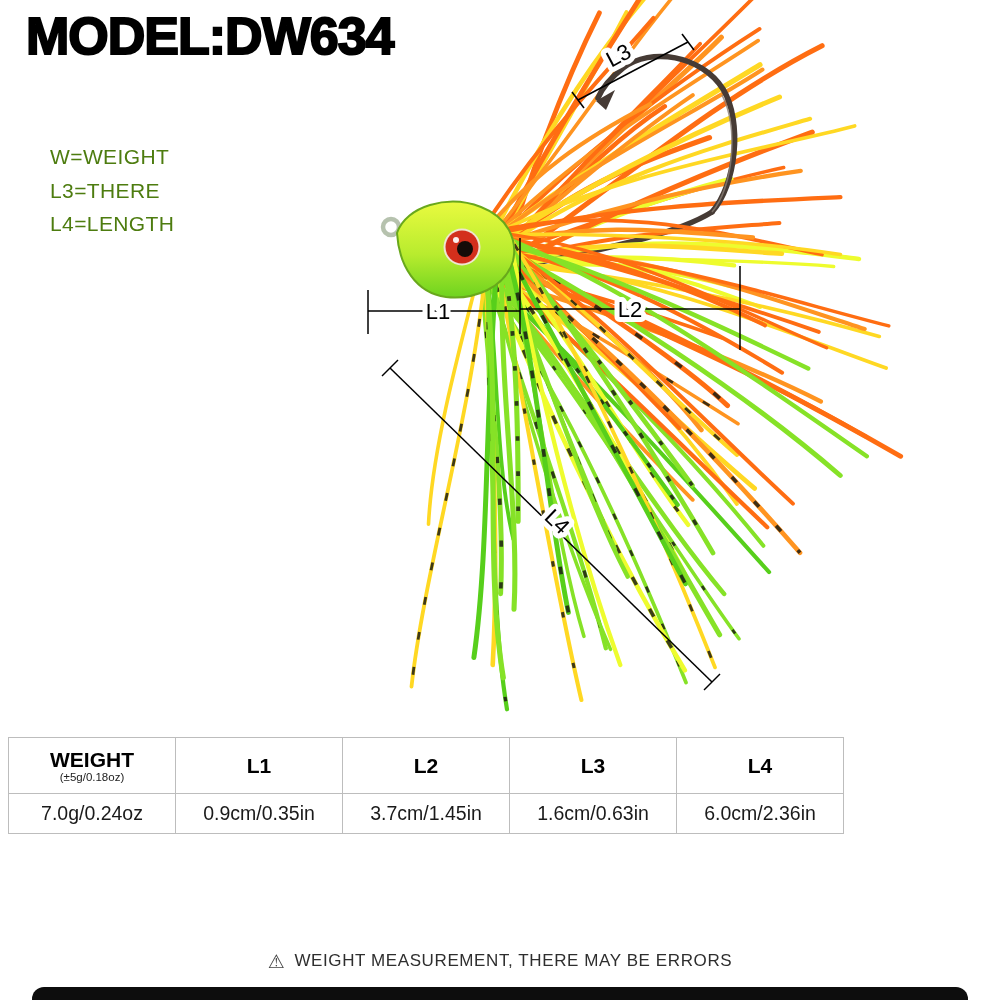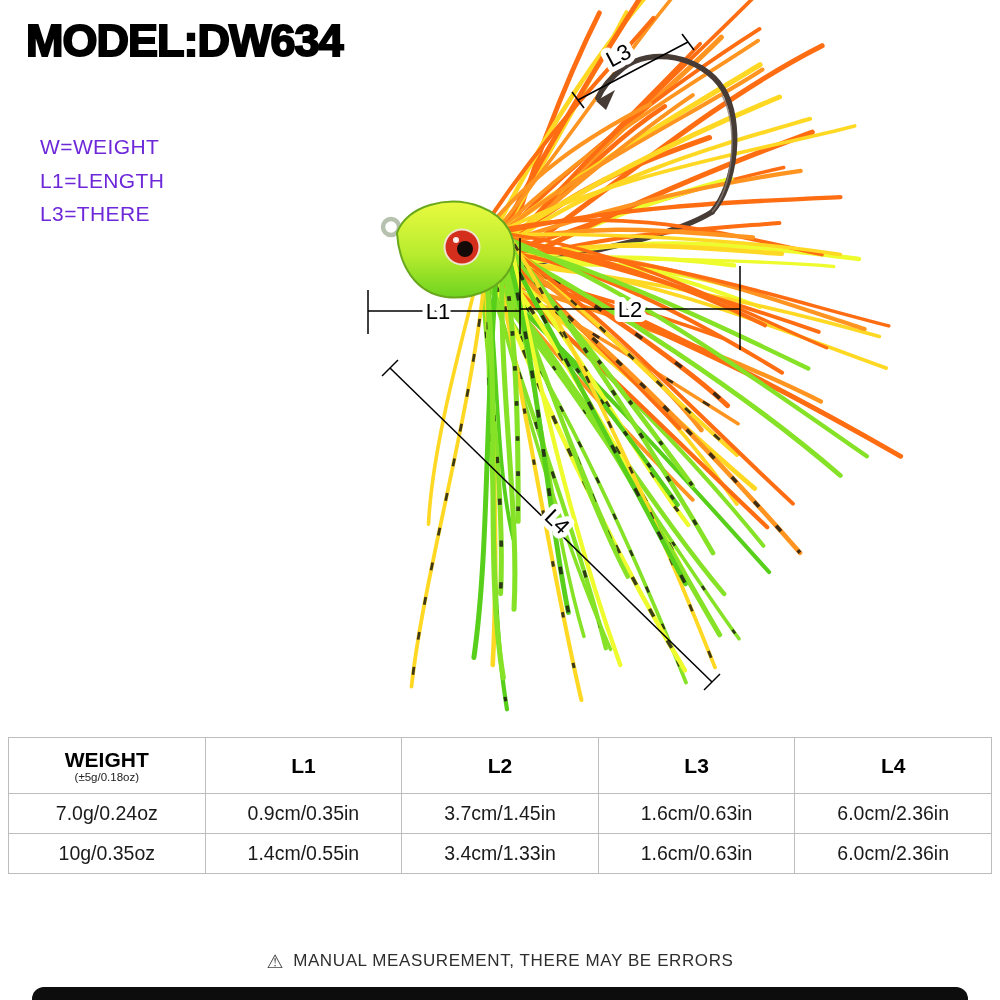--- a/index.html
+++ b/index.html
@@ -6,32 +6,32 @@
   body{
     width:1000px;height:1000px;
     background:#fff;
     font-family:"Liberation Sans", sans-serif;
     position:relative;
     overflow:hidden;
     color:#111;
   }
   .stage{position:absolute;inset:0;}
   h1.model-title{
-    position:absolute;top:16px;left:26px;margin:0;
-    font-size:45px;font-weight:900;letter-spacing:-1px;line-height:1.1;
+    position:absolute;top:8px;left:26px;margin:0;
+    font-size:52px;font-weight:900;letter-spacing:-1px;line-height:1.1;
     color:#000;-webkit-text-stroke:2px #000;
   }
   ul.legend{
-    position:absolute;top:130px;left:40px;margin:0;padding:0;list-style:none;
-    font-size:21px;line-height:33.5px;letter-spacing:.4px;color:#6d28d9;
+    position:absolute;top:130px;left:40px;margin:10px;padding:0;list-style:none;
+    font-size:21px;line-height:33.5px;letter-spacing:.4px;color:#4d7c0f;
   }
   svg.diagram{position:absolute;top:0;left:0;width:1000px;height:1000px;}
   .dim-label{font-size:22px;fill:#000;paint-order:stroke;stroke:#ffffff;stroke-width:10px;stroke-linejoin:round;font-family:"Liberation Sans",sans-serif;}
   table.spec{
-    position:absolute;top:737px;left:8px;width:984px;
+    position:absolute;top:737px;left:8px;width:836px;
     border-collapse:collapse;table-layout:fixed;background:#fff;
   }
   table.spec th, table.spec td{
     border:1px solid #bdbdbd;text-align:center;vertical-align:middle;
     padding:0;
   }
   table.spec thead th{height:55px;font-size:21px;font-weight:bold;color:#000;}
   table.spec td{height:39px;font-size:19.5px;color:#1a1a1a;font-weight:400;margin-left:36px;}
   .th-sub{display:block;font-size:11.5px;font-weight:normal;color:#222;margin-top:-1px;letter-spacing:0;}
   .disclaimer{
@@ -47,22 +47,22 @@
 </style>
 </head>
 <body>
 
 <div class="stage">
 
   <h1 class="model-title">MODEL:DW634</h1>
 
   <ul class="legend">
     <li>W=WEIGHT</li>
-    <li>L1=LENGTH</li>
     <li>L3=THERE</li>
+    <li>L4=LENGTH</li>
   </ul>
 
   <svg class="diagram" viewBox="0 0 1000 1000">
     <defs>
       <linearGradient id="headGrad" x1="0" y1="0" x2="0" y2="1">
         <stop offset="0" stop-color="#e9fa3f"></stop>
         <stop offset="0.55" stop-color="#b8ec2e"></stop>
         <stop offset="1" stop-color="#6ed31f"></stop>
       </linearGradient>
     </defs>
@@ -255,29 +255,22 @@
       </tr>
     </thead>
     <tbody>
       <tr>
         <td>7.0g/0.24oz</td>
         <td>0.9cm/0.35in</td>
         <td>3.7cm/1.45in</td>
         <td>1.6cm/0.63in</td>
         <td>6.0cm/2.36in</td>
       </tr>
-      <tr>
-        <td>10g/0.35oz</td>
-        <td>1.4cm/0.55in</td>
-        <td>3.4cm/1.33in</td>
-        <td>1.6cm/0.63in</td>
-        <td>6.0cm/2.36in</td>
-      </tr>
     </tbody>
   </table>
 
   <div class="disclaimer">
     <span class="warn-glyph">⚠</span>
-    <span>MANUAL MEASUREMENT, THERE MAY BE ERRORS</span>
+    <span>WEIGHT MEASUREMENT, THERE MAY BE ERRORS</span>
   </div>
 
   <div class="bottom-bar"></div>
 </div>
 
 </body></html>

